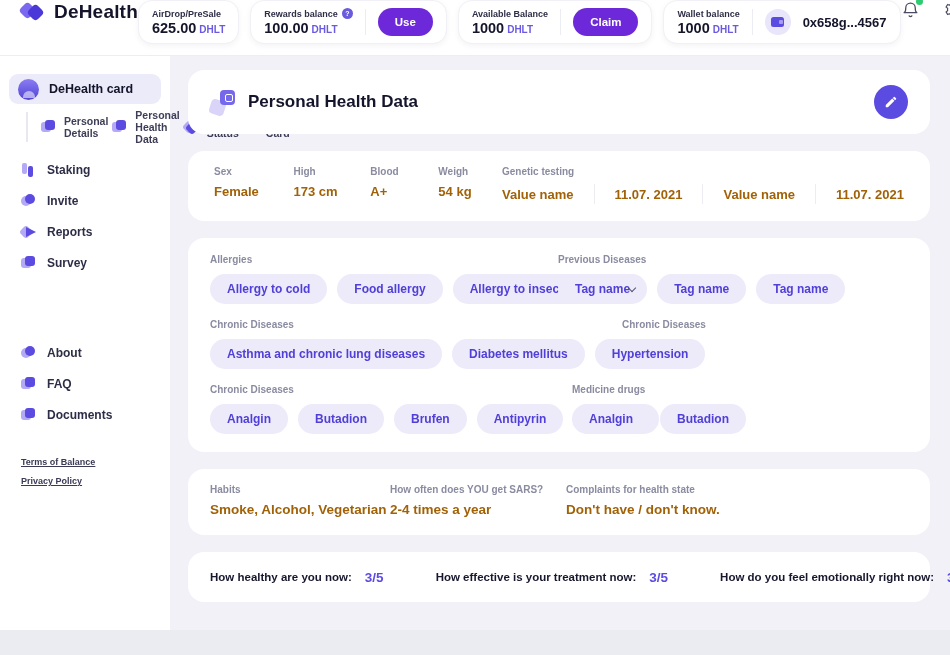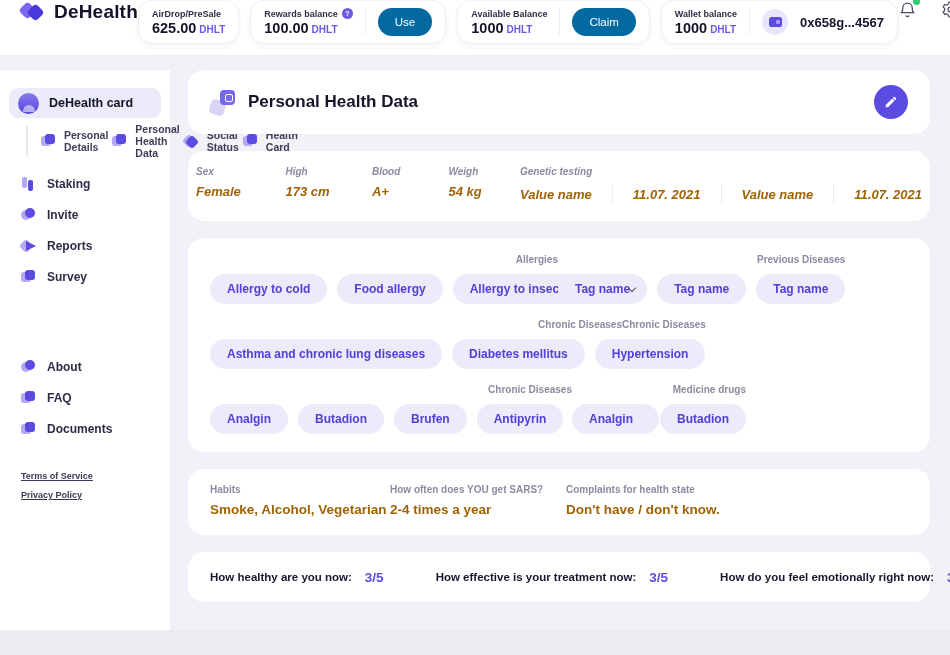--- a/index.html
+++ b/index.html
@@ -25,38 +25,38 @@
     background:#fff; border:1px solid #f0f0f6; border-radius:14px;
     box-shadow:0 2px 6px rgba(25,25,60,.05);
     display:flex; align-items:center; gap:12px; padding:5px 13px; height:44px;
   }
   .pill-col { display:flex; flex-direction:column; gap:1px; }
   .pill-label { font-size:9px; font-weight:600; color:#2e2e48; display:flex; align-items:center; gap:4px; white-space:nowrap; }
   .pill-value { font-size:14.5px; font-weight:700; color:#14142b; white-space:nowrap; }
   .pill-value .cur { font-size:10px; font-weight:700; color:#6a5ae0; margin-left:3px; }
   .pill-div { width:1px; height:26px; background:#ececf3; }
   .pill-btn {
-    background:#0369a1; color:#fff; border:none; border-radius:999px;
-    font-family:inherit; font-size:11.5px; font-weight:400; padding:8px 17px; cursor:pointer;
+    background:#6d28d9; color:#fff; border:none; border-radius:999px;
+    font-family:inherit; font-size:11.5px; font-weight:700; padding:8px 17px; cursor:pointer;
   }
   .info-dot {
     width:11px; height:11px; border-radius:50%; background:#6a5ae0; color:#fff;
     font-size:7px; font-weight:700; display:inline-flex; align-items:center; justify-content:center;
   }
   .wallet-ic { width:26px; height:26px; border-radius:50%; background:#e9e5fa; display:flex; align-items:center; justify-content:center; }
   .wallet-ic i { width:13px; height:10px; background:#5b4be0; border-radius:2.5px; position:relative; display:block; }
   .wallet-ic i:after { content:""; position:absolute; right:1.5px; top:3px; width:4px; height:4px; background:#a79bf2; border-radius:1px; }
   .addr { font-size:13px; font-weight:700; color:#14142b; }
   .hicons { margin-left:auto; display:flex; align-items:center; gap:24px; }
   .bell-wrap { position:relative; cursor:pointer; }
   .green-dot { position:absolute; top:-2px; right:-3px; width:7px; height:7px; border-radius:50%; background:#2ecc71; }
   .hicon { display:flex; cursor:pointer; }
   
   .sidebar {
-    position:absolute; top:70px; left:0; width:170px; height:574px; background:#fff;
+    position:absolute; top:56px; left:0; width:170px; height:574px; background:#fff;
     padding:18px 9px 0 9px;
   }
   .side-active {
     display:flex; align-items:center; gap:10px; background:#ecebfa; border-radius:9px;
     padding:6px 9px; height:30px; cursor:pointer;
   }
   .avatar-ic { position:relative; width:21px; height:21px; border-radius:50%;
     background:linear-gradient(180deg,#8a7df2,#5243d6); overflow:hidden; }
   .avatar-ic:after { content:""; position:absolute; left:4.5px; bottom:2px; width:12px; height:7px;
     background:rgba(255,255,255,.55); border-radius:6px 6px 0 0; }
@@ -86,28 +86,28 @@
     display:flex; flex-direction:column; gap:17px; }
   .card { background:#fff; border-radius:16px; }
   .card-title { height:64px; display:flex; align-items:center; padding:0 22px; gap:13px; }
   .title-ic { position:relative; width:25px; height:25px; flex:none; }
   .title-ic i.a { position:absolute; left:0; bottom:0; width:15px; height:15px; background:#d9d4f8; border-radius:4px; transform:rotate(18deg); }
   .title-ic i.b { position:absolute; right:0; top:0; width:15px; height:15px; background:#7568ea; border-radius:4px; }
   .title-ic i.b:after { content:""; position:absolute; left:4.5px; top:4.5px; width:6px; height:6px; border:1.6px solid #fff; border-radius:2px; }
   .page-title { font-size:17px; font-weight:700; color:#14142b; }
   .edit-btn { margin-left:auto; width:34px; height:34px; border-radius:50%; background:#5b4be0;
     border:none; display:flex; align-items:center; justify-content:center; cursor:pointer; }
-  .card-vitals { padding:15px 8px 17px; display:flex; align-items:flex-start;font-style:italic; }
+  .card-vitals { padding:15px 26px 17px; display:flex; align-items:flex-start; }
   .field { display:flex; flex-direction:column; gap:7px; }
   .f-label { font-size:10px; font-weight:600; color:#8a8ba0; white-space:nowrap; }
   .f-value { font-size:13px; font-weight:700; color:#a16207; white-space:nowrap; }
   .w-sex{width:90px} .w-high{width:87px} .w-blood{width:77px} .w-weigh{width:72px}
   .gen-entries { display:flex; align-items:center; gap:20px; }
   .gen-div { width:1px; height:20px; background:#ececf3; }
-  .card-tags { padding:16px 22px 18px;text-align:right; }
+  .card-tags { padding:16px 22px 18px; }
   .tag-row { display:flex; margin-bottom:15px; }
   .tag-row:last-child { margin-bottom:0; }
   .tag-group { display:flex; flex-direction:column; gap:9px; }
   .g1l{width:348px} .g2l{width:412px} .g3l{width:362px}
   .taglist { display:flex; align-items:center; gap:10px; flex-wrap:nowrap; }
   .tag { background:#edeafa; color:#5040d8; font-size:12px; font-weight:600;
     padding:8px 17px; border-radius:17px; white-space:nowrap; }
   .expander { width:22px; height:22px; border:1px solid #d9d9e3; border-radius:50%;
     background:#fff; display:flex; align-items:center; justify-content:center; cursor:pointer; flex:none; }
   .chev { width:6px; height:6px; border-right:1.5px solid #55556e; border-bottom:1.5px solid #55556e;
@@ -279,21 +279,21 @@
     <div class="navitem">
       <span class="ic2">
           <i class="a"></i>
           <i class="b"></i>
         </span>
       <span class="lbl">Documents</span>
     </div>
   </div>
 
   <div class="side-links">
-    <span class="side-link">Terms of Service</span>
+    <span class="side-link">Terms of Balance</span>
     <span class="side-link">Privacy Policy</span>
   </div>
 </div>
 
 <div class="main">
 
   <div class="card card-title">
     <span class="title-ic">
         <i class="a"></i>
         <i class="b"></i>

